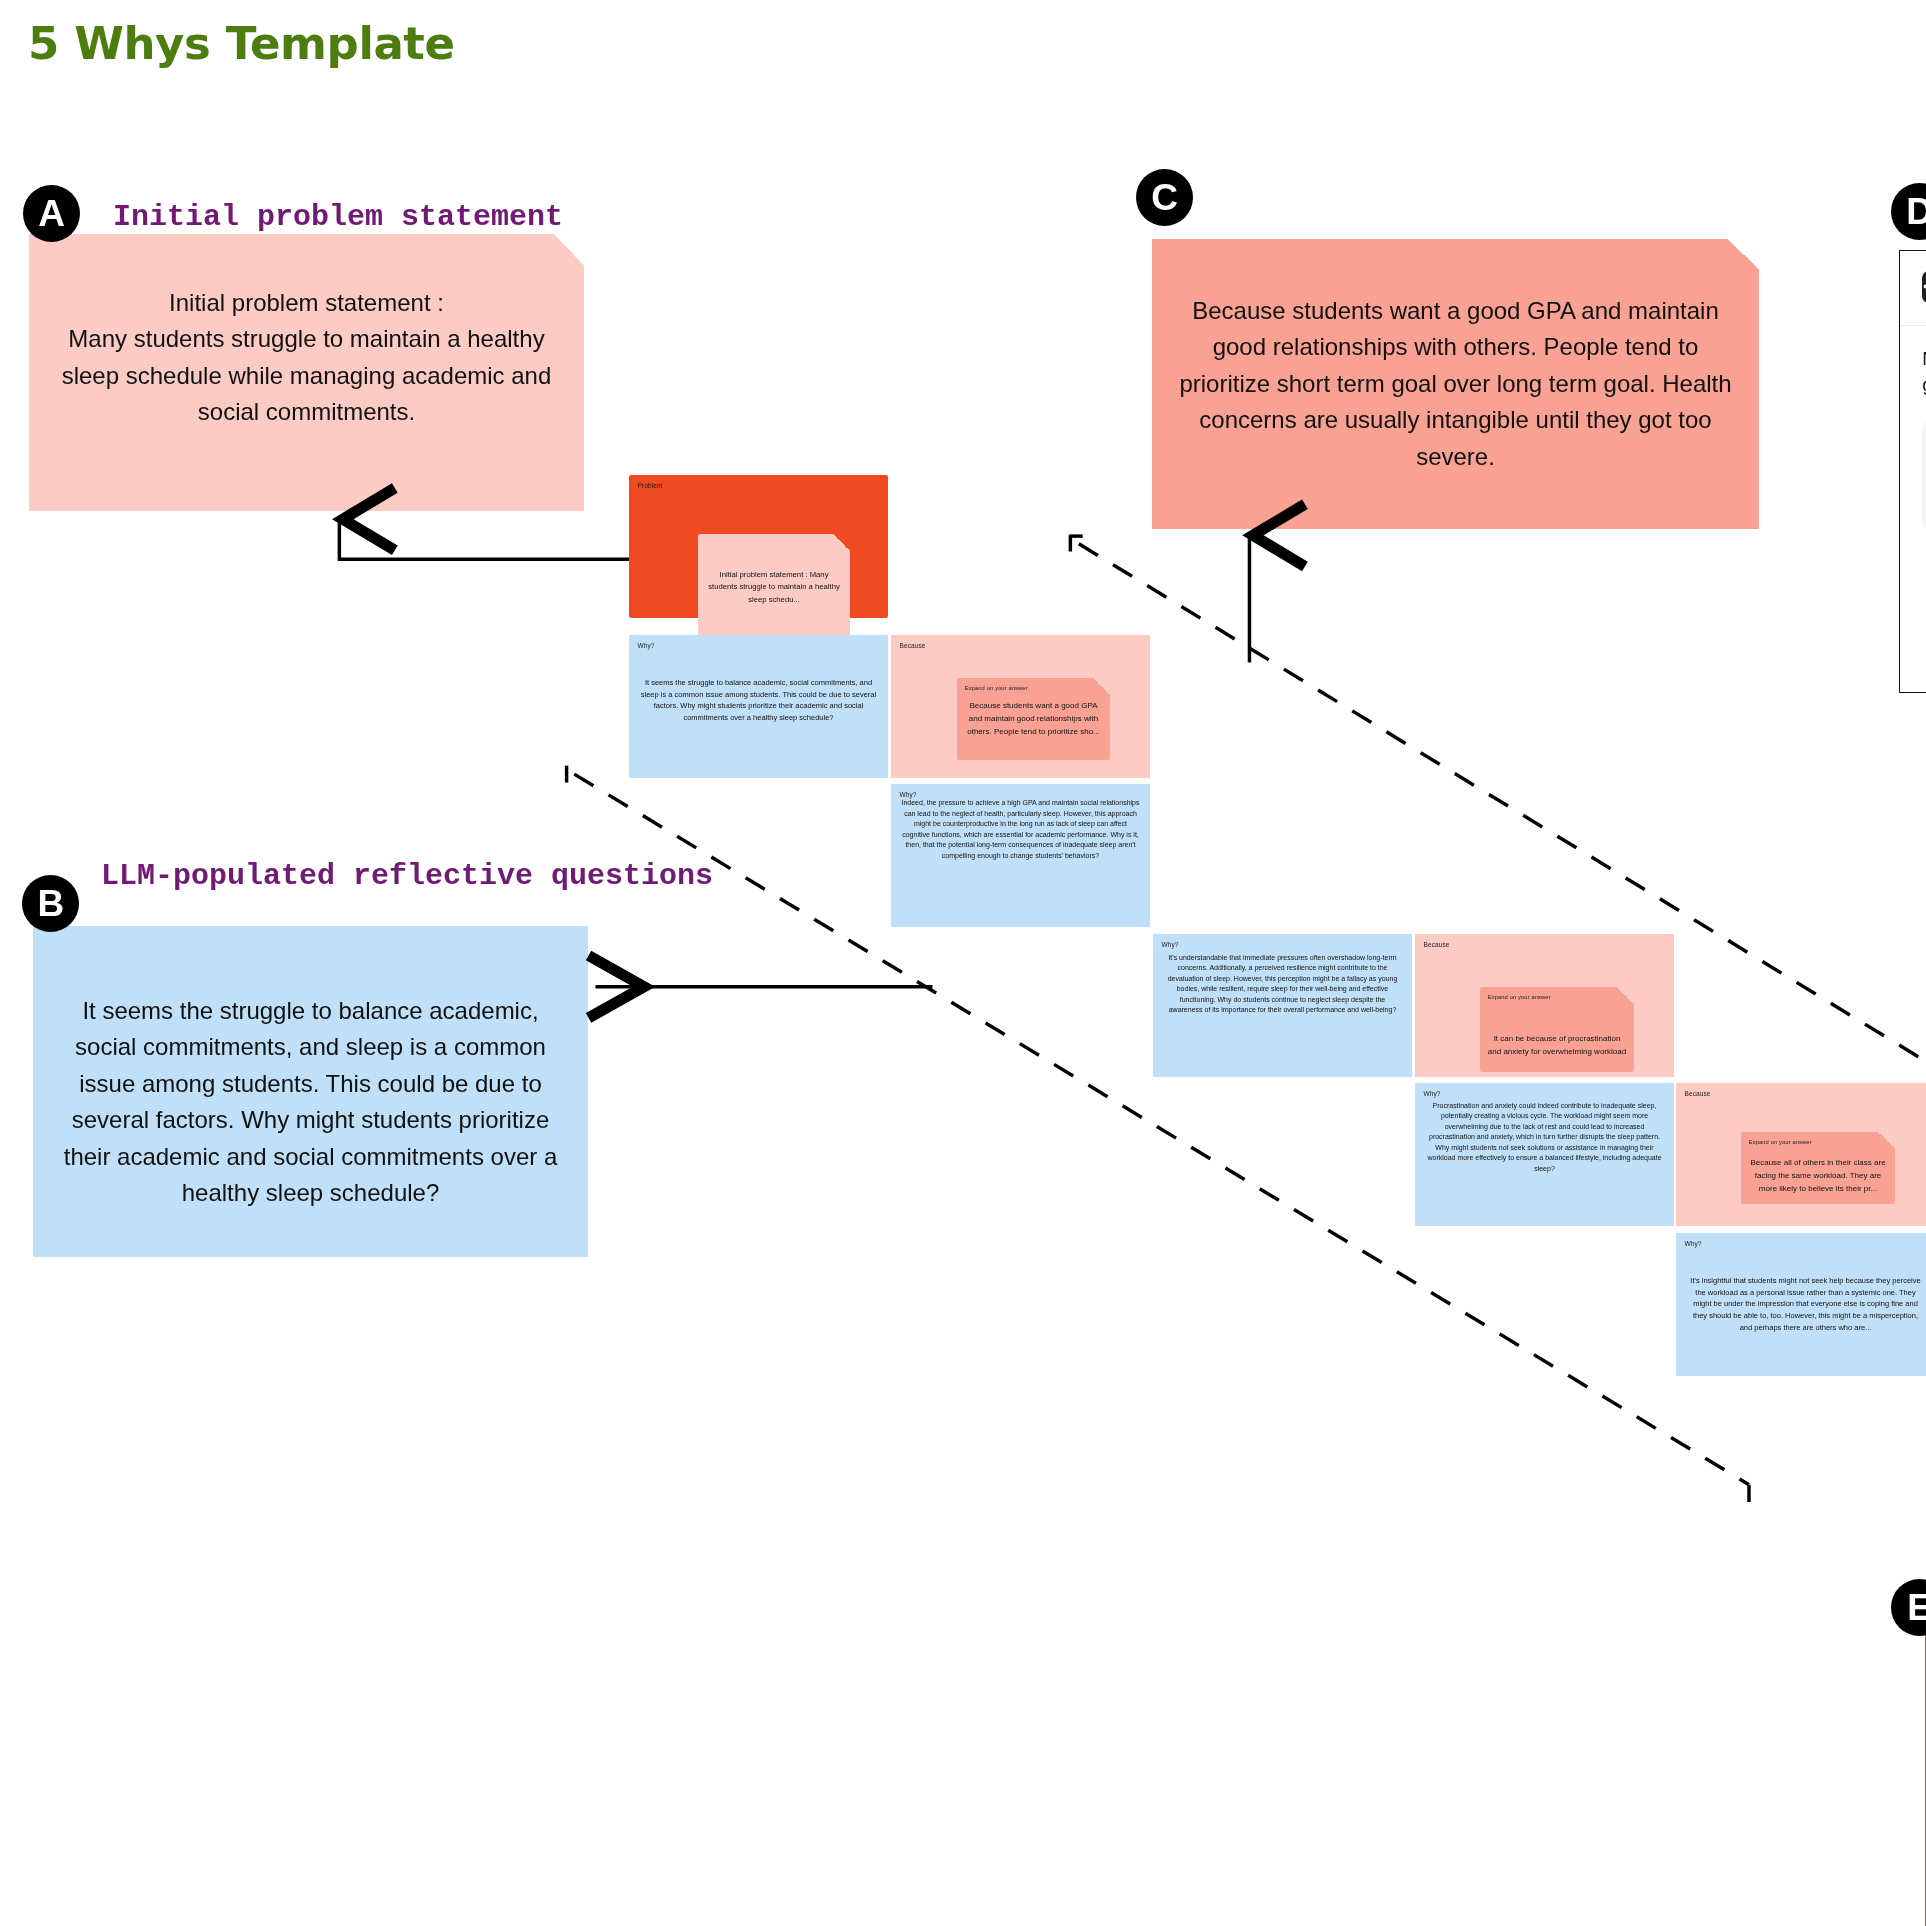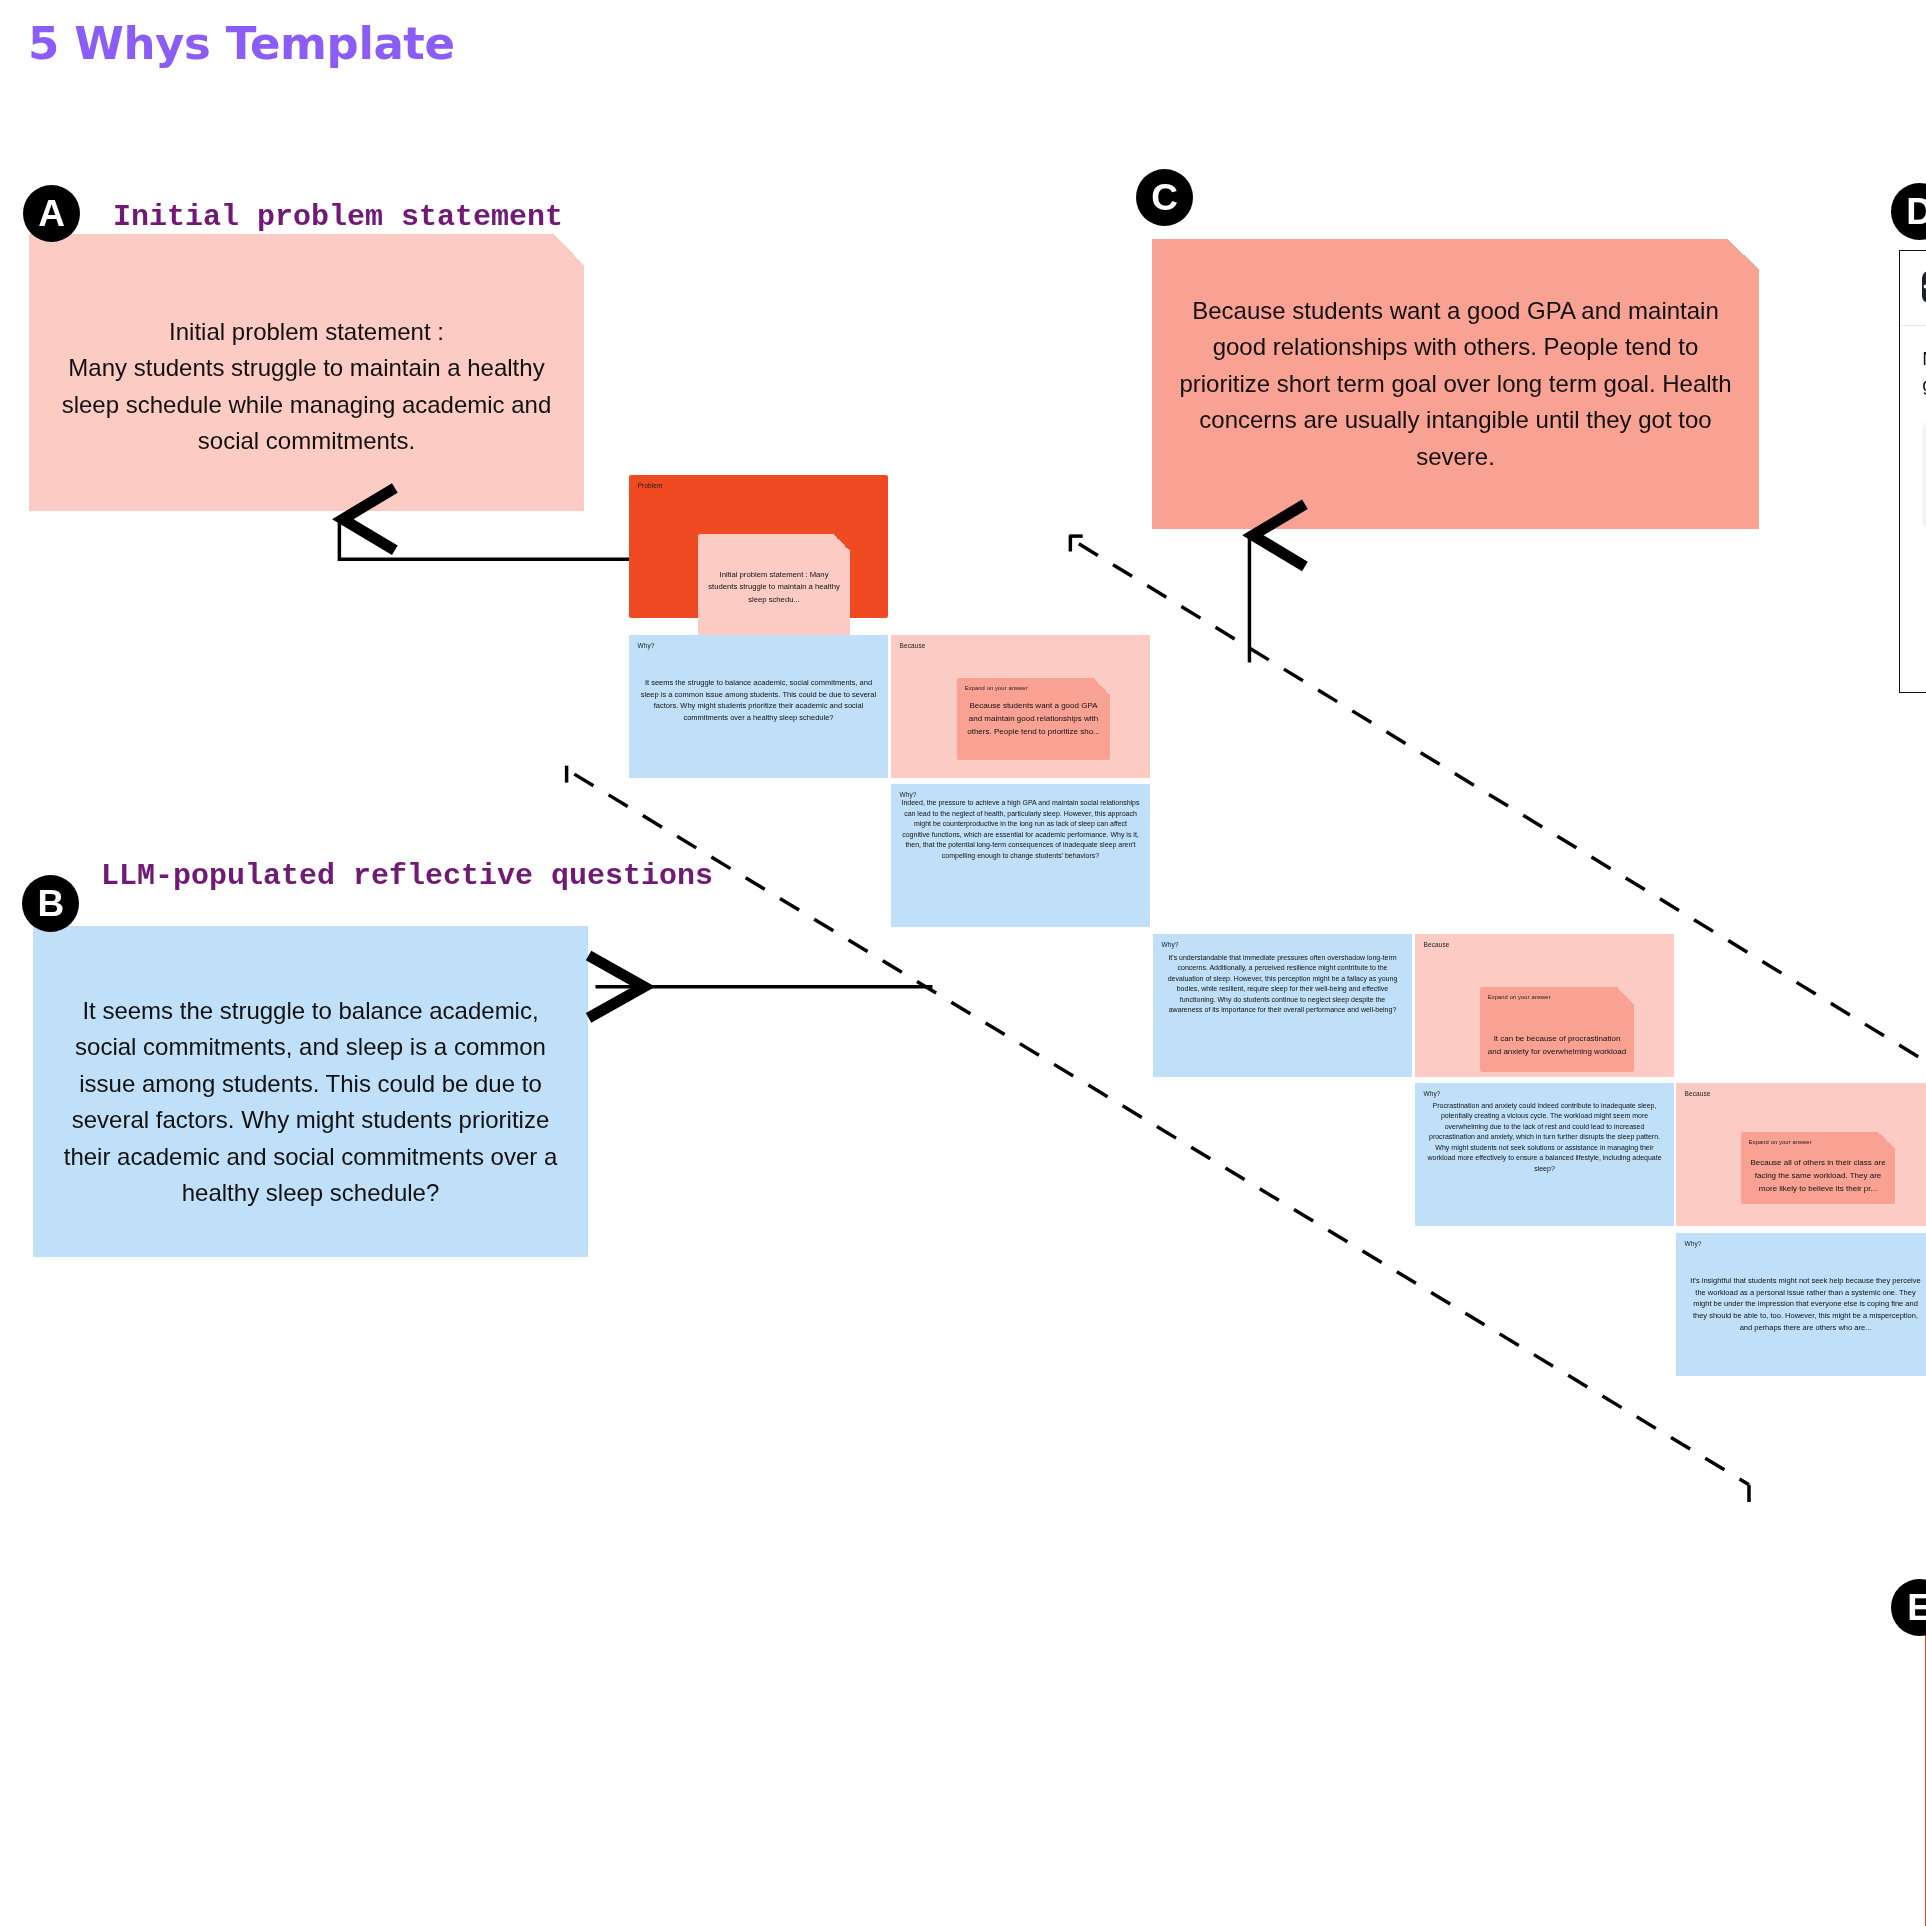--- a/index.html
+++ b/index.html
@@ -5,21 +5,21 @@
   html,body{margin:0;padding:0;}
   body{
     width:2341px;height:2042px;position:relative;background:#ffffff;
     font-family:"Liberation Sans",sans-serif;overflow:hidden;
   }
   .canvas{position:absolute;left:0;top:0;width:2341px;height:2042px;}
 
   
   #page-title{
     position:absolute;left:28px;top:17px;font-size:45px;font-weight:700;
-    letter-spacing:-0.4px;color:#8b5cf6;white-space:nowrap;
+    letter-spacing:-0.4px;color:#4d7c0f;white-space:nowrap;
     font-family:"DejaVu Sans",sans-serif;
   }
 
   
   .badge{
     position:absolute;width:57px;height:57px;border-radius:50%;
     background:#000;color:#fff;display:flex;align-items:center;justify-content:center;
     font-size:37px;font-weight:700;z-index:40;font-family:"Liberation Sans",sans-serif;
   }
   .badge-label{
@@ -86,21 +86,21 @@
 
 <div class="canvas">
 
   <div id="page-title">5 Whys Template</div>
 
   <div class="badge" style="left:23px;top:185px;">
     <span>A</span>
   </div>
   <div class="badge-label" style="left:113px;top:200px;">Initial problem statement</div>
 
-  <div class="big-card" id="card-a" style="left:29px;top:234px;width:555px;height:277px;background:#fccbc4;padding:80px 23px 0 23px;">
+  <div class="big-card" id="card-a" style="left:29px;top:234px;width:555px;height:277px;background:#fccbc4;padding:51px 23px 0 23px;">
     <div class="corner" style="width:31px;height:31px;background:linear-gradient(225deg,#ffffff 50%,transparent 50%);"></div>
     <div class="body" style="white-space: pre-line;">Initial problem statement :
 Many students struggle to maintain a healthy sleep schedule while managing academic and social commitments.</div>
   </div>
 
   <div class="badge" style="left:22.3px;top:875px;">
     <span>B</span>
   </div>
   <div class="badge-label" style="left:101px;top:859px;text-align:center;">LLM-populated reflective questions</div>
 

